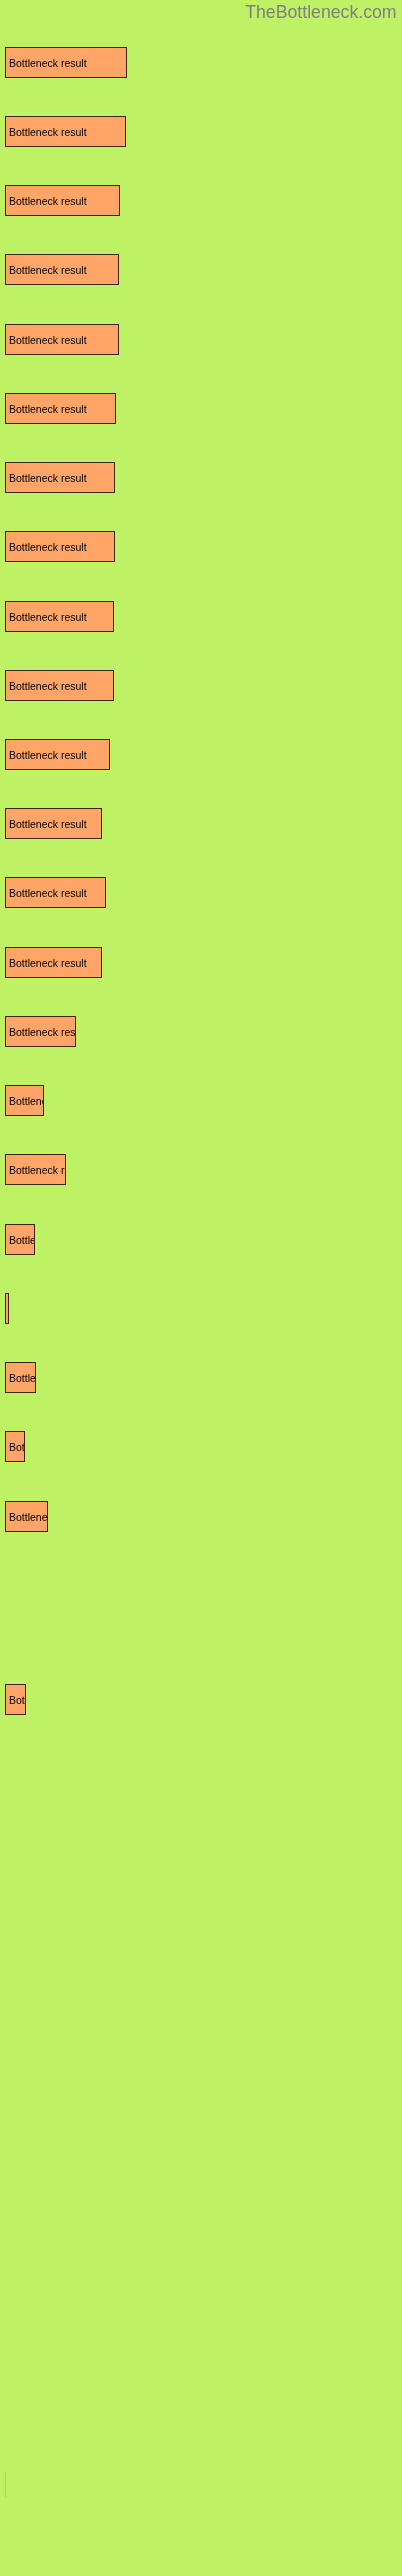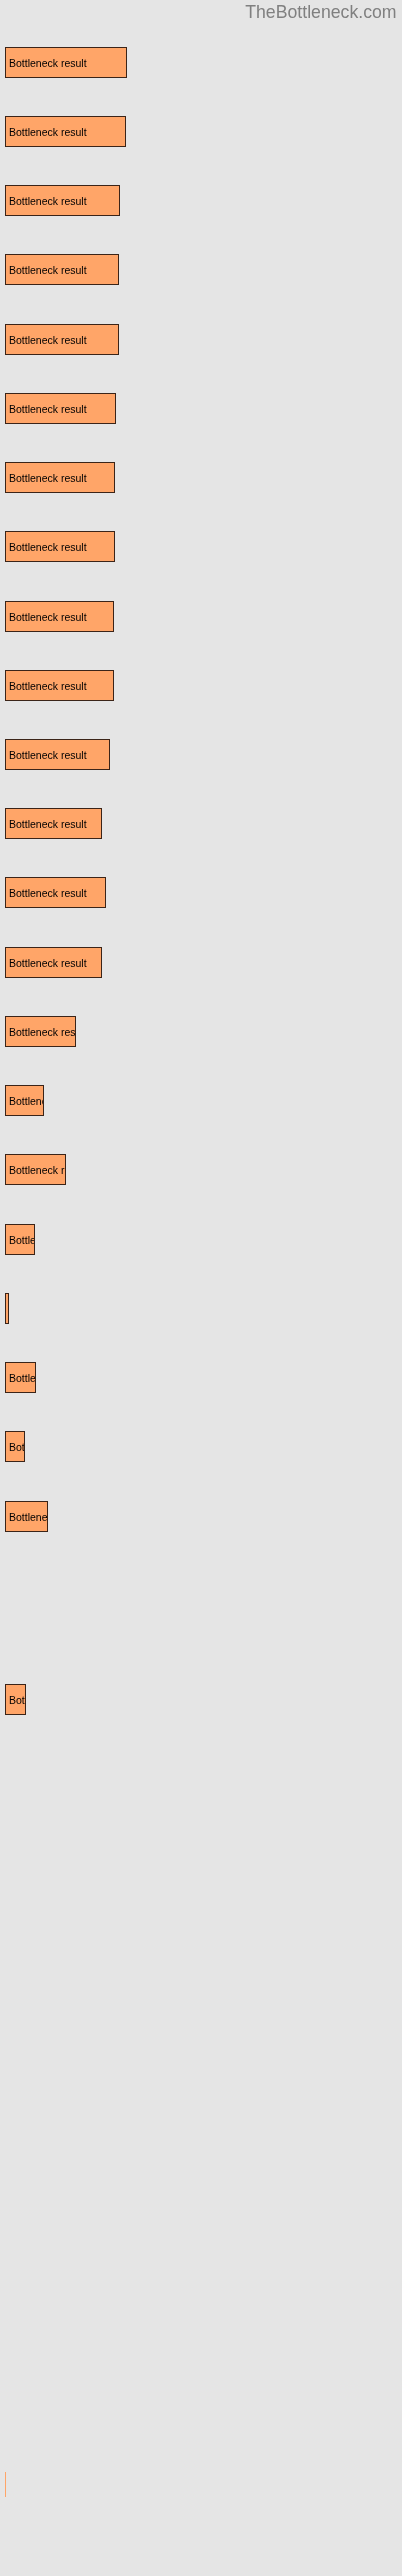--- a/index.html
+++ b/index.html
@@ -12,21 +12,21 @@
     height: 2576px;
     position: relative;
     overflow: hidden;
     font-family: "Liberation Sans", sans-serif;
   }
 
   #page-root {
     position: relative;
     width: 403px;
     height: 2576px;
-    background: #e5e5e5;
+    background: #bef264;
   }
 
   .site-title {
     position: absolute;
     right: 6.4px;
     top: 1.6px;
     font-family: "Liberation Sans", sans-serif;
     font-size: 17.7px;
     line-height: 21px;
     color: #808080;

